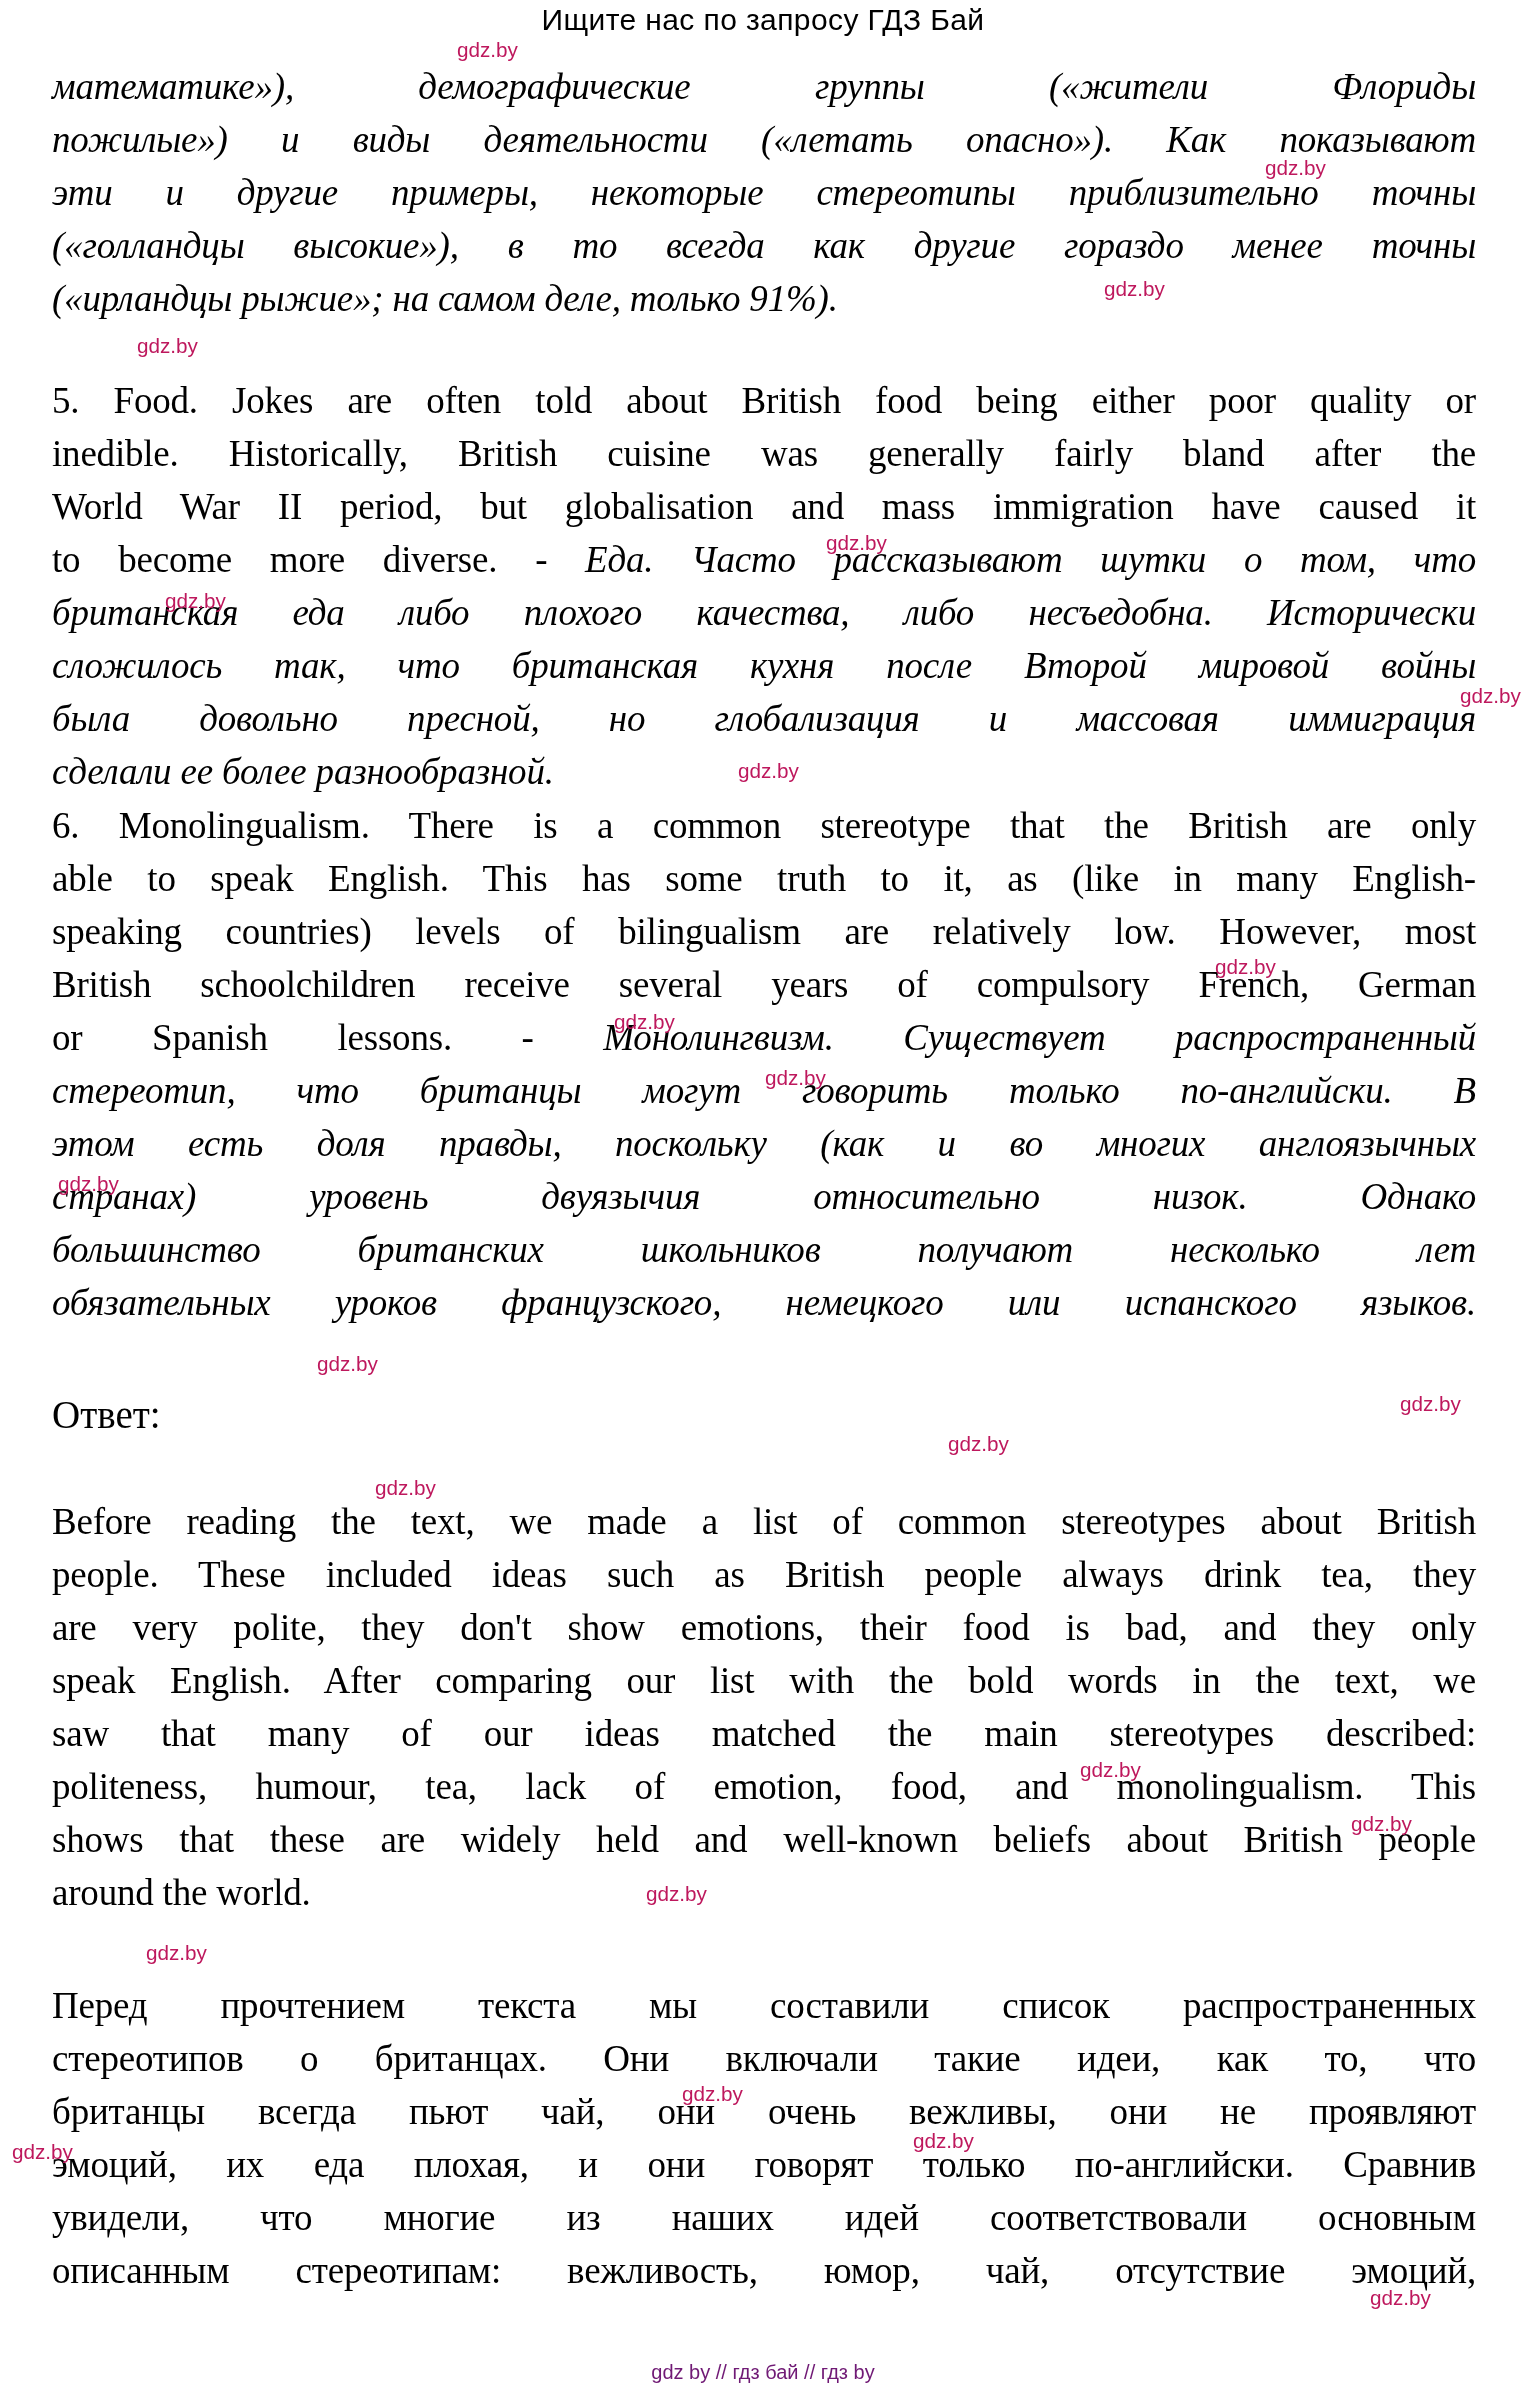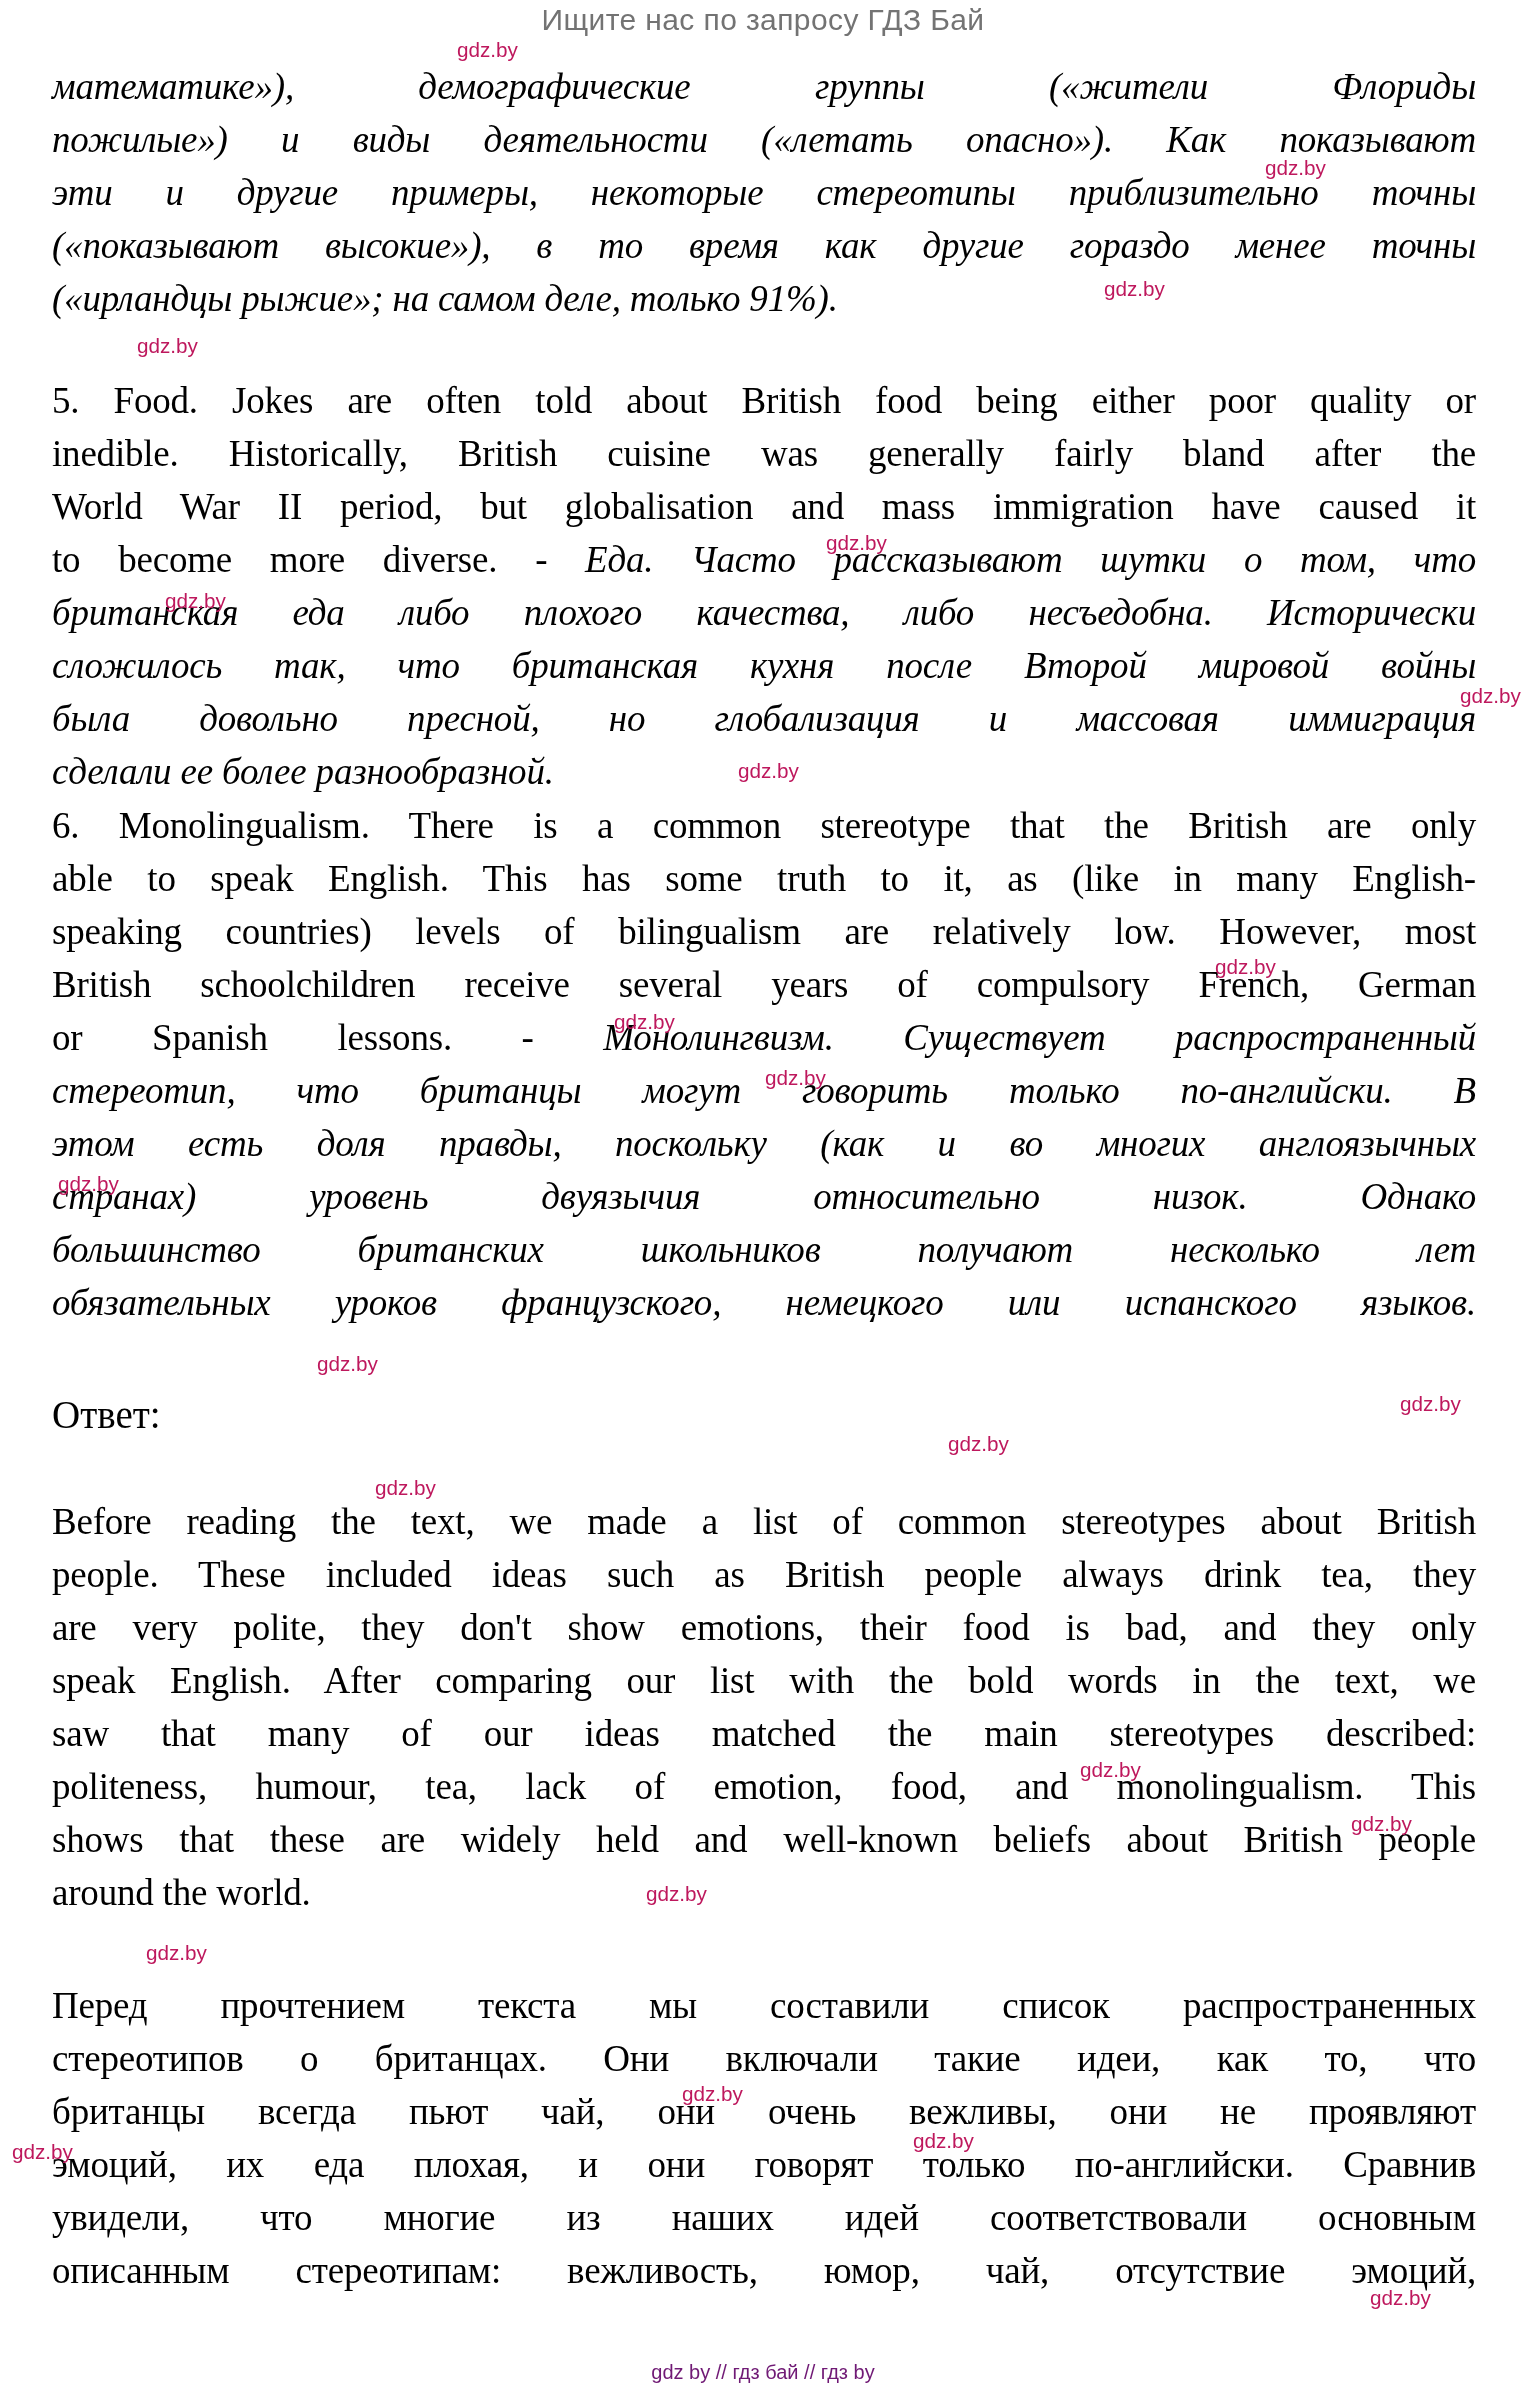--- a/index.html
+++ b/index.html
@@ -11,21 +11,21 @@
     overflow:hidden;
     font-family:"Liberation Serif", serif;
     color:#000;
   }
   .banner{
     position:absolute;
     top:3.2px; left:0; width:100%;
     text-align:center;
     font-family:"Liberation Sans", sans-serif;
     font-size:30px;
-    color:#737373;
+    color:#000000;
     letter-spacing:0.4px;
   }
   .para{
     position:absolute;
     left:52px;
     width:1424px;
   }
   .line{
     height:53px;
     line-height:53px;
@@ -66,21 +66,21 @@
 <body>
 
 <div id="page">
 
   <div class="banner">Ищите нас по запросу ГДЗ Бай</div>
 
   <div class="para" style="top:60px">
       <div class="line"><span class="it">математике»), демографические группы («жители Флориды</span></div>
       <div class="line"><span class="it">пожилые») и виды деятельности («летать опасно»). Как показывают</span></div>
       <div class="line"><span class="it">эти и другие примеры, некоторые стереотипы приблизительно точны</span></div>
-      <div class="line"><span class="it">(«показывают высокие»), в то время как другие гораздо менее точны</span></div>
+      <div class="line"><span class="it">(«голландцы высокие»), в то всегда как другие гораздо менее точны</span></div>
       <div class="line last"><span class="it">(«ирландцы рыжие»; на самом деле, только 91%).</span></div>
     </div>
 
   <div class="para" style="top:374px">
       <div class="line"><span>5. Food. Jokes are often told about British food being either poor quality or</span></div>
       <div class="line"><span>inedible. Historically, British cuisine was generally fairly bland after the</span></div>
       <div class="line"><span>World War II period, but globalisation and mass immigration have caused it</span></div>
       <div class="line"><span>to become more diverse. - </span><span class="it">Еда. Часто рассказывают шутки о том, что</span></div>
       <div class="line"><span class="it">британская еда либо плохого качества, либо несъедобна. Исторически</span></div>
       <div class="line"><span class="it">сложилось так, что британская кухня после Второй мировой войны</span></div>

